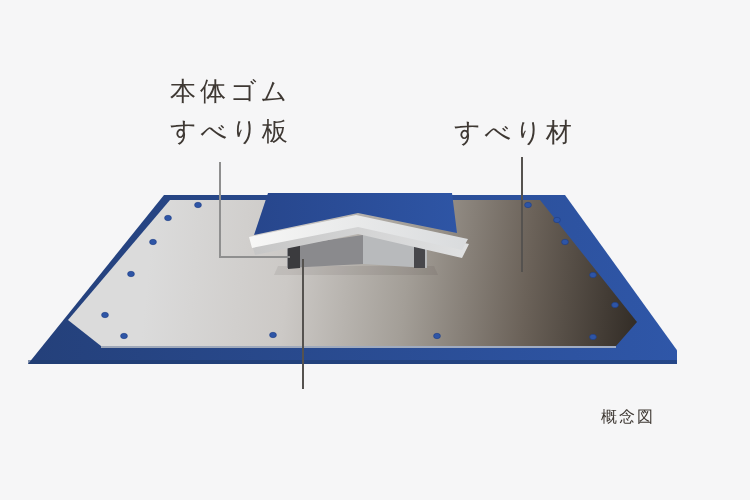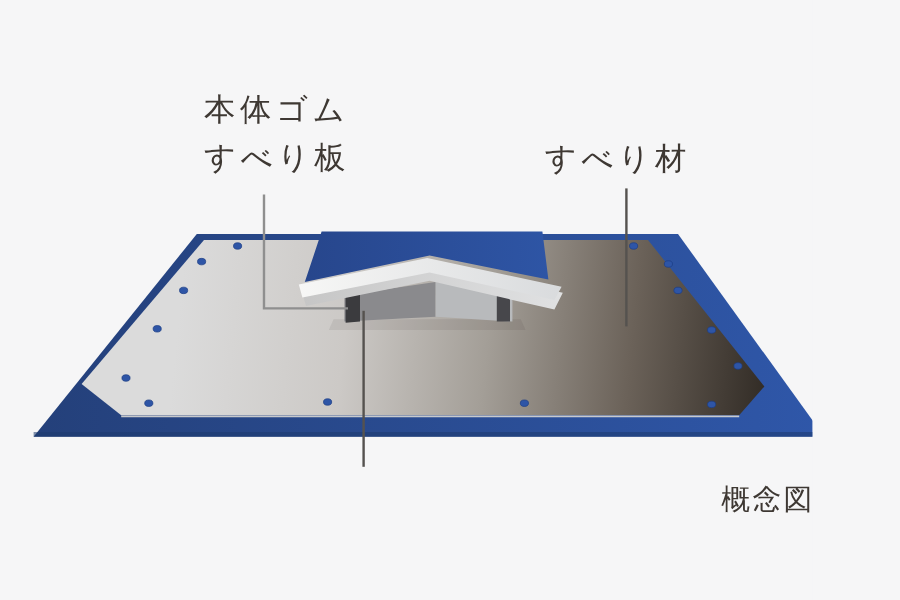--- a/index.html
+++ b/index.html
@@ -20,21 +20,21 @@
     color:var(--text,#3e3833);
     font-size:26px;
     letter-spacing:4px;
     line-height:40px;
     white-space:nowrap;
   }
   .lbl-line{display:block;}
   #lbl-body{left:170px;top:72px;}
   #lbl-plate{left:454px;top:113px;}
   #lbl-material{left:239px;top:390px;}
-  #lbl-caption{left:601px;top:397px;font-size:24px;letter-spacing:2px;}
+  #lbl-caption{left:601px;top:397px;font-size:16px;letter-spacing:2px;}
 
   
   .s-base-dark{stop-color:var(--base-blue-dark,#24407a);}
   .s-base-light{stop-color:var(--base-blue-light,#2f57a9);}
   .s-plate-0{stop-color:var(--plate-light,#dbdbdb);}
   .s-plate-1{stop-color:#ccc9c6;}
   .s-plate-2{stop-color:#a39e97;}
   .s-plate-3{stop-color:#6b6259;}
   .s-plate-4{stop-color:var(--plate-dark,#302a24);}
   .s-bear-0{stop-color:#27468c;}

